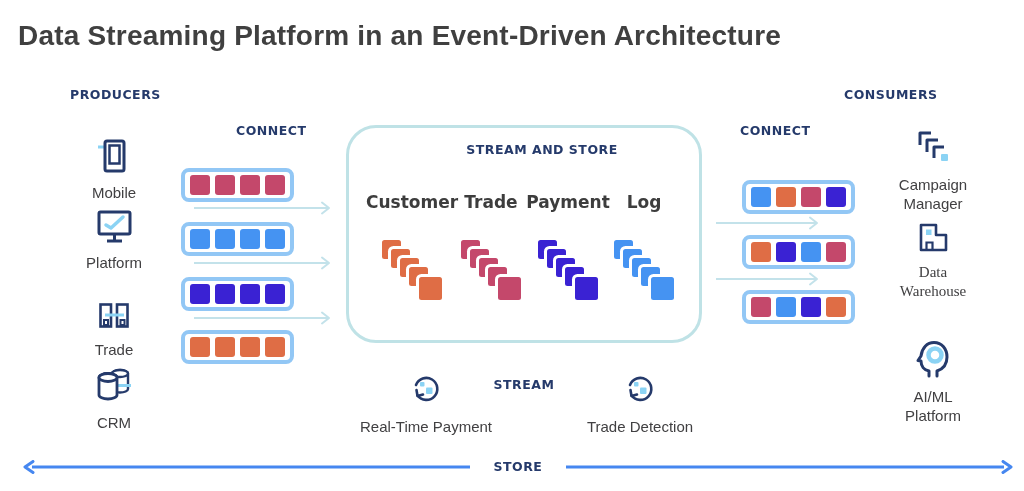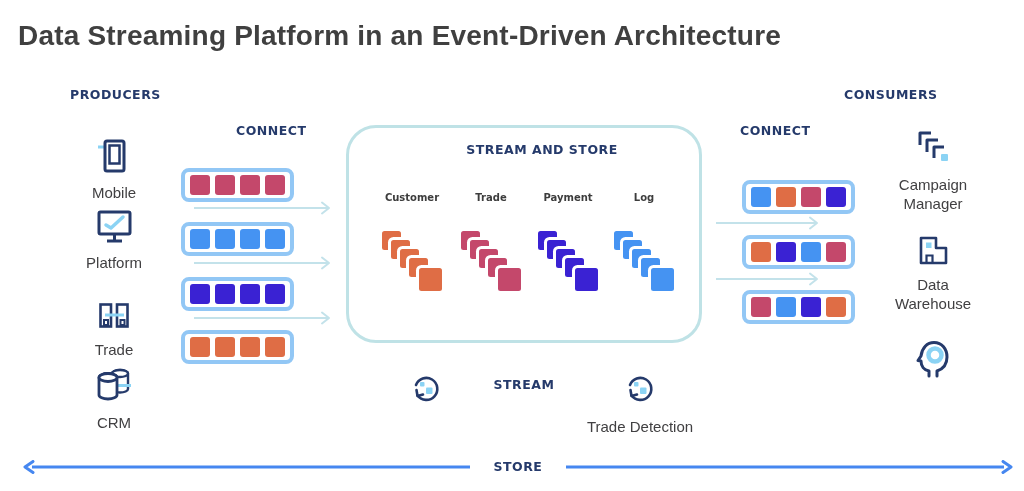--- a/index.html
+++ b/index.html
@@ -16,21 +16,21 @@
   
   .queue{position:absolute;display:flex;gap:5px;padding:3px 5px;background:#fff;
          border:4px solid #92C7F5;border-radius:8px;}
   .q-sq{display:block;width:20px;height:20px;border-radius:3px;}
   
   .flow-arrow{position:absolute;}
   
   .store-box{left:346px;top:125px;width:356px;height:218px;border:3px solid #BFE2E6;
              border-radius:30px;box-sizing:border-box;background:#fff;}
   .topic{position:absolute;top:192px;width:64px;display:flex;flex-direction:column;align-items:center;}
-  .topic-name{font-family:"DejaVu Sans",sans-serif;font-weight:700;font-size:10px;color:#3D3D3D;white-space:nowrap;}
+  .topic-name{font-family:"DejaVu Sans",sans-serif;font-weight:700;font-size:17px;color:#3D3D3D;white-space:nowrap;}
   .cascade{position:relative;width:60px;height:60px;margin-top:28px;}
   .csq{position:absolute;width:19px;height:19px;border-radius:2.5px;box-shadow:0 0 0 3px #fff;}
   .csq.p0{left:0;top:0}.csq.p1{left:9px;top:9px}.csq.p2{left:18px;top:18px}
   .csq.p3{left:27px;top:27px}.csq.p4{left:37px;top:37px;width:23px;height:23px}
   .process-item{display:flex;flex-direction:column;align-items:center;gap:8px;}
   .process-item .item-label{white-space:nowrap;}
   .center-text{text-align:center;}
 </style>
 </head>
 <body>
@@ -206,51 +206,53 @@
     <svg width="38" height="38" viewBox="0 0 38 38">
       <path d="M6,17 V5 H17" fill="none" stroke="#253A6B" stroke-width="3" stroke-linejoin="round"></path>
       <path d="M13,24 V12 H24" fill="none" stroke="#253A6B" stroke-width="3" stroke-linejoin="round"></path>
       <path d="M20,30 V19 H30" fill="none" stroke="#253A6B" stroke-width="3" stroke-linejoin="round"></path>
       <rect x="27" y="26" width="7" height="7" rx="1" fill="#8BD3F4"></rect>
     </svg>
   </span>
   <span class="item-label">Campaign Manager</span>
 </div>
 
-<div class="abs item consumer" style="left:873px;top:232px;width:120px;">
+<div class="abs item consumer" style="left:873px;top:219px;width:120px;font-family:Liberation Serif, serif;">
   <span>
     <svg width="34" height="34" viewBox="0 0 34 34">
       <path d="M5,31 V6 H20 V16 H30 V31 Z" fill="#fff" stroke="#253A6B" stroke-width="2.6" stroke-linejoin="round"></path>
       <path d="M10.5,31 V23.5 H16.5 V31" fill="none" stroke="#253A6B" stroke-width="2.2"></path>
       <rect x="10" y="10.5" width="5.5" height="5.5" fill="#8BD3F4"></rect>
     </svg>
   </span>
   <span class="item-label">Data Warehouse</span>
 </div>
 
 <div class="abs item consumer" style="left:873px;top:338px;width:120px;">
   <span>
     <svg width="38" height="40" viewBox="0 0 38 40">
       <path d="M15,38 V33 C10,32 7,28 7,23 L4,22.5 L7,18 C8,10 13,4.5 20,4.5 C28,4.5 33,11 33,19 C33,26 29,31 23,33 V38" fill="#fff" stroke="#253A6B" stroke-width="3" stroke-linejoin="round" stroke-linecap="round"></path>
       <circle cx="21" cy="17" r="6.5" fill="none" stroke="#8BD3F4" stroke-width="4.5"></circle>
     </svg>
   </span>
+  <span class="item-label">AI/ML Platform</span>
 </div>
 
 <div class="abs sec-label center-text" style="left:454px;top:377px;width:140px;">STREAM</div>
 
 <div class="abs process-item" style="left:346px;top:372px;width:160px;">
   <span>
     <svg width="34" height="34" viewBox="0 0 34 34">
       <path d="M7,13 A11,11 0 1 1 8.5,23.5" fill="none" stroke="#253A6B" stroke-width="2.6" stroke-linecap="round"></path>
       <polyline points="14,22.5 8.5,24 7.5,18" fill="none" stroke="#253A6B" stroke-width="2.6" stroke-linecap="round" stroke-linejoin="round"></polyline>
       <rect x="11" y="10" width="4.5" height="4.5" rx="1" fill="#8BD3F4"></rect>
       <rect x="17" y="15.5" width="6.5" height="6.5" rx="1" fill="#8BD3F4"></rect>
     </svg>
   </span>
+  <span class="item-label">Real-Time Payment</span>
 </div>
 
 <div class="abs process-item" style="left:560px;top:372px;width:160px;">
   <span>
     <svg width="34" height="34" viewBox="0 0 34 34">
       <path d="M7,13 A11,11 0 1 1 8.5,23.5" fill="none" stroke="#253A6B" stroke-width="2.6" stroke-linecap="round"></path>
       <polyline points="14,22.5 8.5,24 7.5,18" fill="none" stroke="#253A6B" stroke-width="2.6" stroke-linecap="round" stroke-linejoin="round"></polyline>
       <rect x="11" y="10" width="4.5" height="4.5" rx="1" fill="#8BD3F4"></rect>
       <rect x="17" y="15.5" width="6.5" height="6.5" rx="1" fill="#8BD3F4"></rect>
     </svg>

